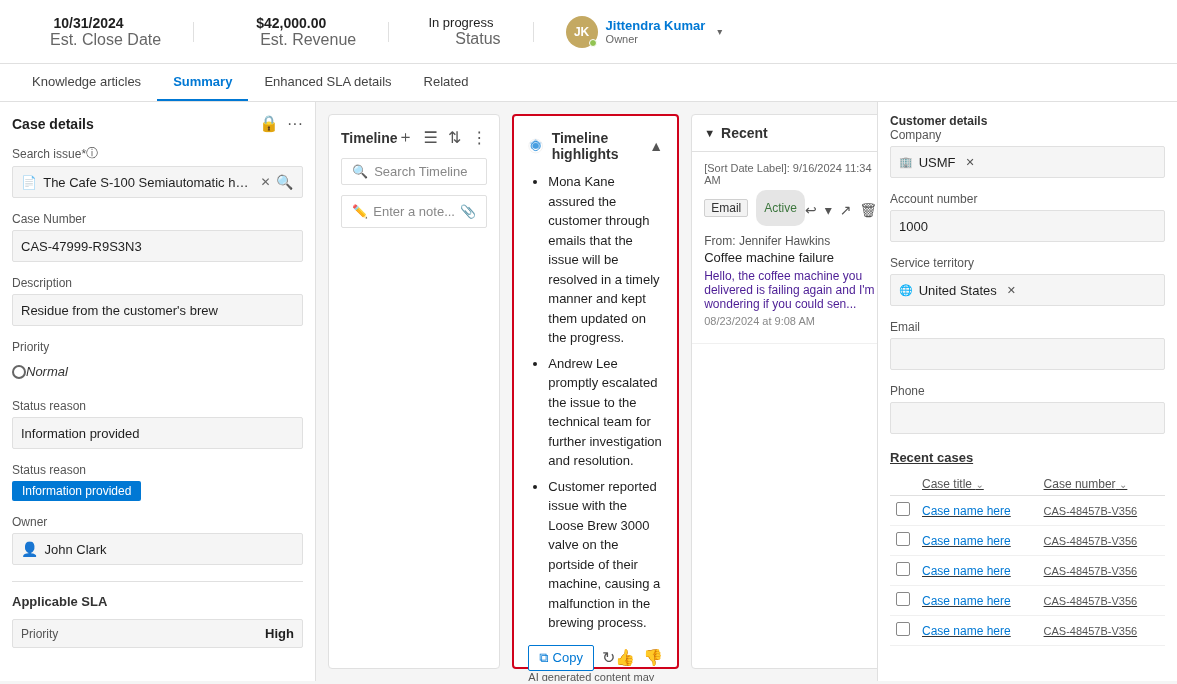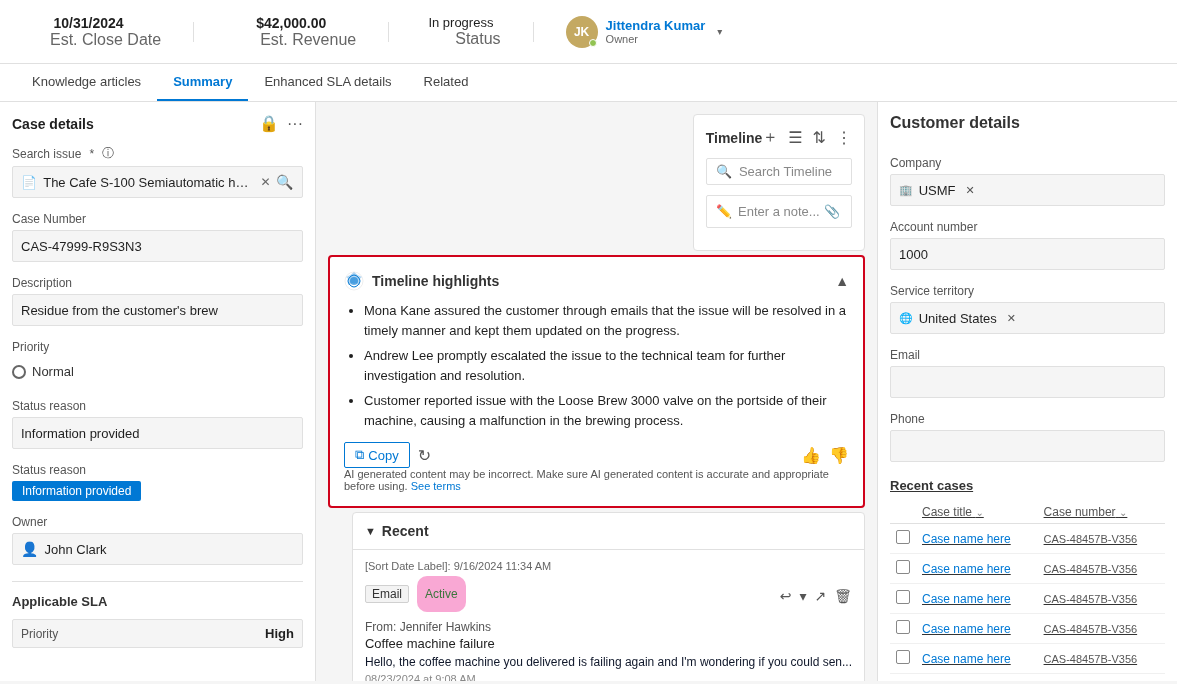--- a/index.html
+++ b/index.html
@@ -89,40 +89,40 @@
     }
     .panel-header {
       display: flex; align-items: center; justify-content: space-between;
       margin-bottom: 12px;
     }
     .panel-title { font-size: 14px; font-weight: 600; color: #1f1f1f; }
     .panel-actions { display: flex; gap: 8px; align-items: center; }
     .panel-action-icon { font-size: 16px; color: #555; cursor: pointer; }
 
     .field-group { margin-bottom: 14px; }
-    .field-label { font-size: 12px; color: #555; margin-bottom: 4px; display: flex; align-items: center; gap: 8px; }
+    .field-label { font-size: 12px; color: #555; margin-bottom: 4px; display: flex; align-items: center; gap: 0; }
     .field-value {
       background: #f5f5f5;
       border: 1px solid #e0e0e0;
       border-radius: 2px;
       padding: 6px 8px;
       font-size: 13px;
       color: #1f1f1f;
       display: flex;
       align-items: center;
       gap: 6px;
       min-height: 32px;
     }
     .field-value.with-x { justify-content: space-between; }
     .field-value-text { flex: 1; overflow: hidden; text-overflow: ellipsis; white-space: nowrap; }
     .field-x { color: #666; cursor: pointer; font-size: 12px; }
     .search-icon { color: #666; font-size: 14px; }
     .doc-icon { color: #0078d4; font-size: 13px; }
 
-    .radio-row { display: flex; align-items: center; gap: 6px; padding: 6px 0; }
+    .radio-row { display: flex; align-items: center; padding: 6px 0; font-style: italic; }
     .radio-circle {
       width: 14px; height: 14px; border-radius: 50%;
       border: 2px solid #666; flex-shrink: 0;
     }
 
     .status-badge {
       background: #0078d4;
       color: white;
       border-radius: 2px;
       padding: 3px 10px;
@@ -141,23 +141,22 @@
     .sla-priority-label { font-size: 12px; color: #555; }
     .sla-priority-value { font-size: 13px; font-weight: 600; color: #1f1f1f; }
 
     
     .middle-panel {
       flex: 1;
       background: #f5f5f5;
       overflow-y: auto;
       padding: 12px;
       display: flex;
-      flex-direction: column;
-      gap: 4px;
-      align-items: flex-end;
+      flex-direction: row;
+      gap: 12px;
     }
 
     .timeline-card {
       background: #fff;
       border: 1px solid #e0e0e0;
       border-radius: 4px;
       padding: 12px;
     }
     .timeline-header {
       display: flex; align-items: center; justify-content: space-between;
@@ -219,39 +218,39 @@
     .recent-item { padding: 10px 12px; border-bottom: 1px solid #f0f0f0; }
     .recent-item-top { font-size: 11px; color: #666; margin-bottom: 4px; }
     .recent-item-type-row {
       display: flex; align-items: center; gap: 8px; margin-bottom: 4px;
     }
     .email-badge {
       background: #f3f3f3; border: 1px solid #d0d0d0;
       border-radius: 2px; padding: 1px 6px; font-size: 12px; color: #333;
     }
     .active-badge {
-      background: #f9a8d4; color: #3c763d;
+      background: #e5e5e5; color: #3c763d;
       border-radius: 10px; padding: 11px 8px; font-size: 12px;
     }
     .recent-item-actions { display: flex; gap: 8px; color: #555; font-size: 14px; cursor: pointer; }
     .recent-item-from { font-size: 12px; color: #555; margin-bottom: 2px; }
     .recent-item-subject { font-size: 13px; font-weight: 500; color: #1f1f1f; margin-bottom: 4px; }
-    .recent-item-body { font-size: 12px; color: #0f172a; margin-bottom: 4px; }
+    .recent-item-body { font-size: 12px; color: #4c1d95; margin-bottom: 4px; }
     .recent-item-date { font-size: 11px; color: #888; margin-bottom: 6px; }
 
     
     .right-panel {
       width: 300px;
       background: #fff;
       border-left: 1px solid #e0e0e0;
       overflow-y: auto;
       flex-shrink: 0;
       padding: 12px;
     }
-    .right-panel-title { font-size: 16px; font-weight: 600; margin-bottom: 24px; }
+    .right-panel-title { font-size: 12px; font-weight: 600; margin-bottom: 0; }
     .right-field-group { margin-bottom: 14px; }
     .right-field-label { font-size: 12px; color: #555; margin-bottom: 4px; }
     .right-field-value {
       background: #f5f5f5; border: 1px solid #e0e0e0;
       border-radius: 2px; padding: 6px 8px;
       font-size: 13px; color: #1f1f1f;
       display: flex; align-items: center; gap: 6px; min-height: 32px;
     }
 
     .recent-cases-section { margin-top: 16px; text-decoration: underline; }

